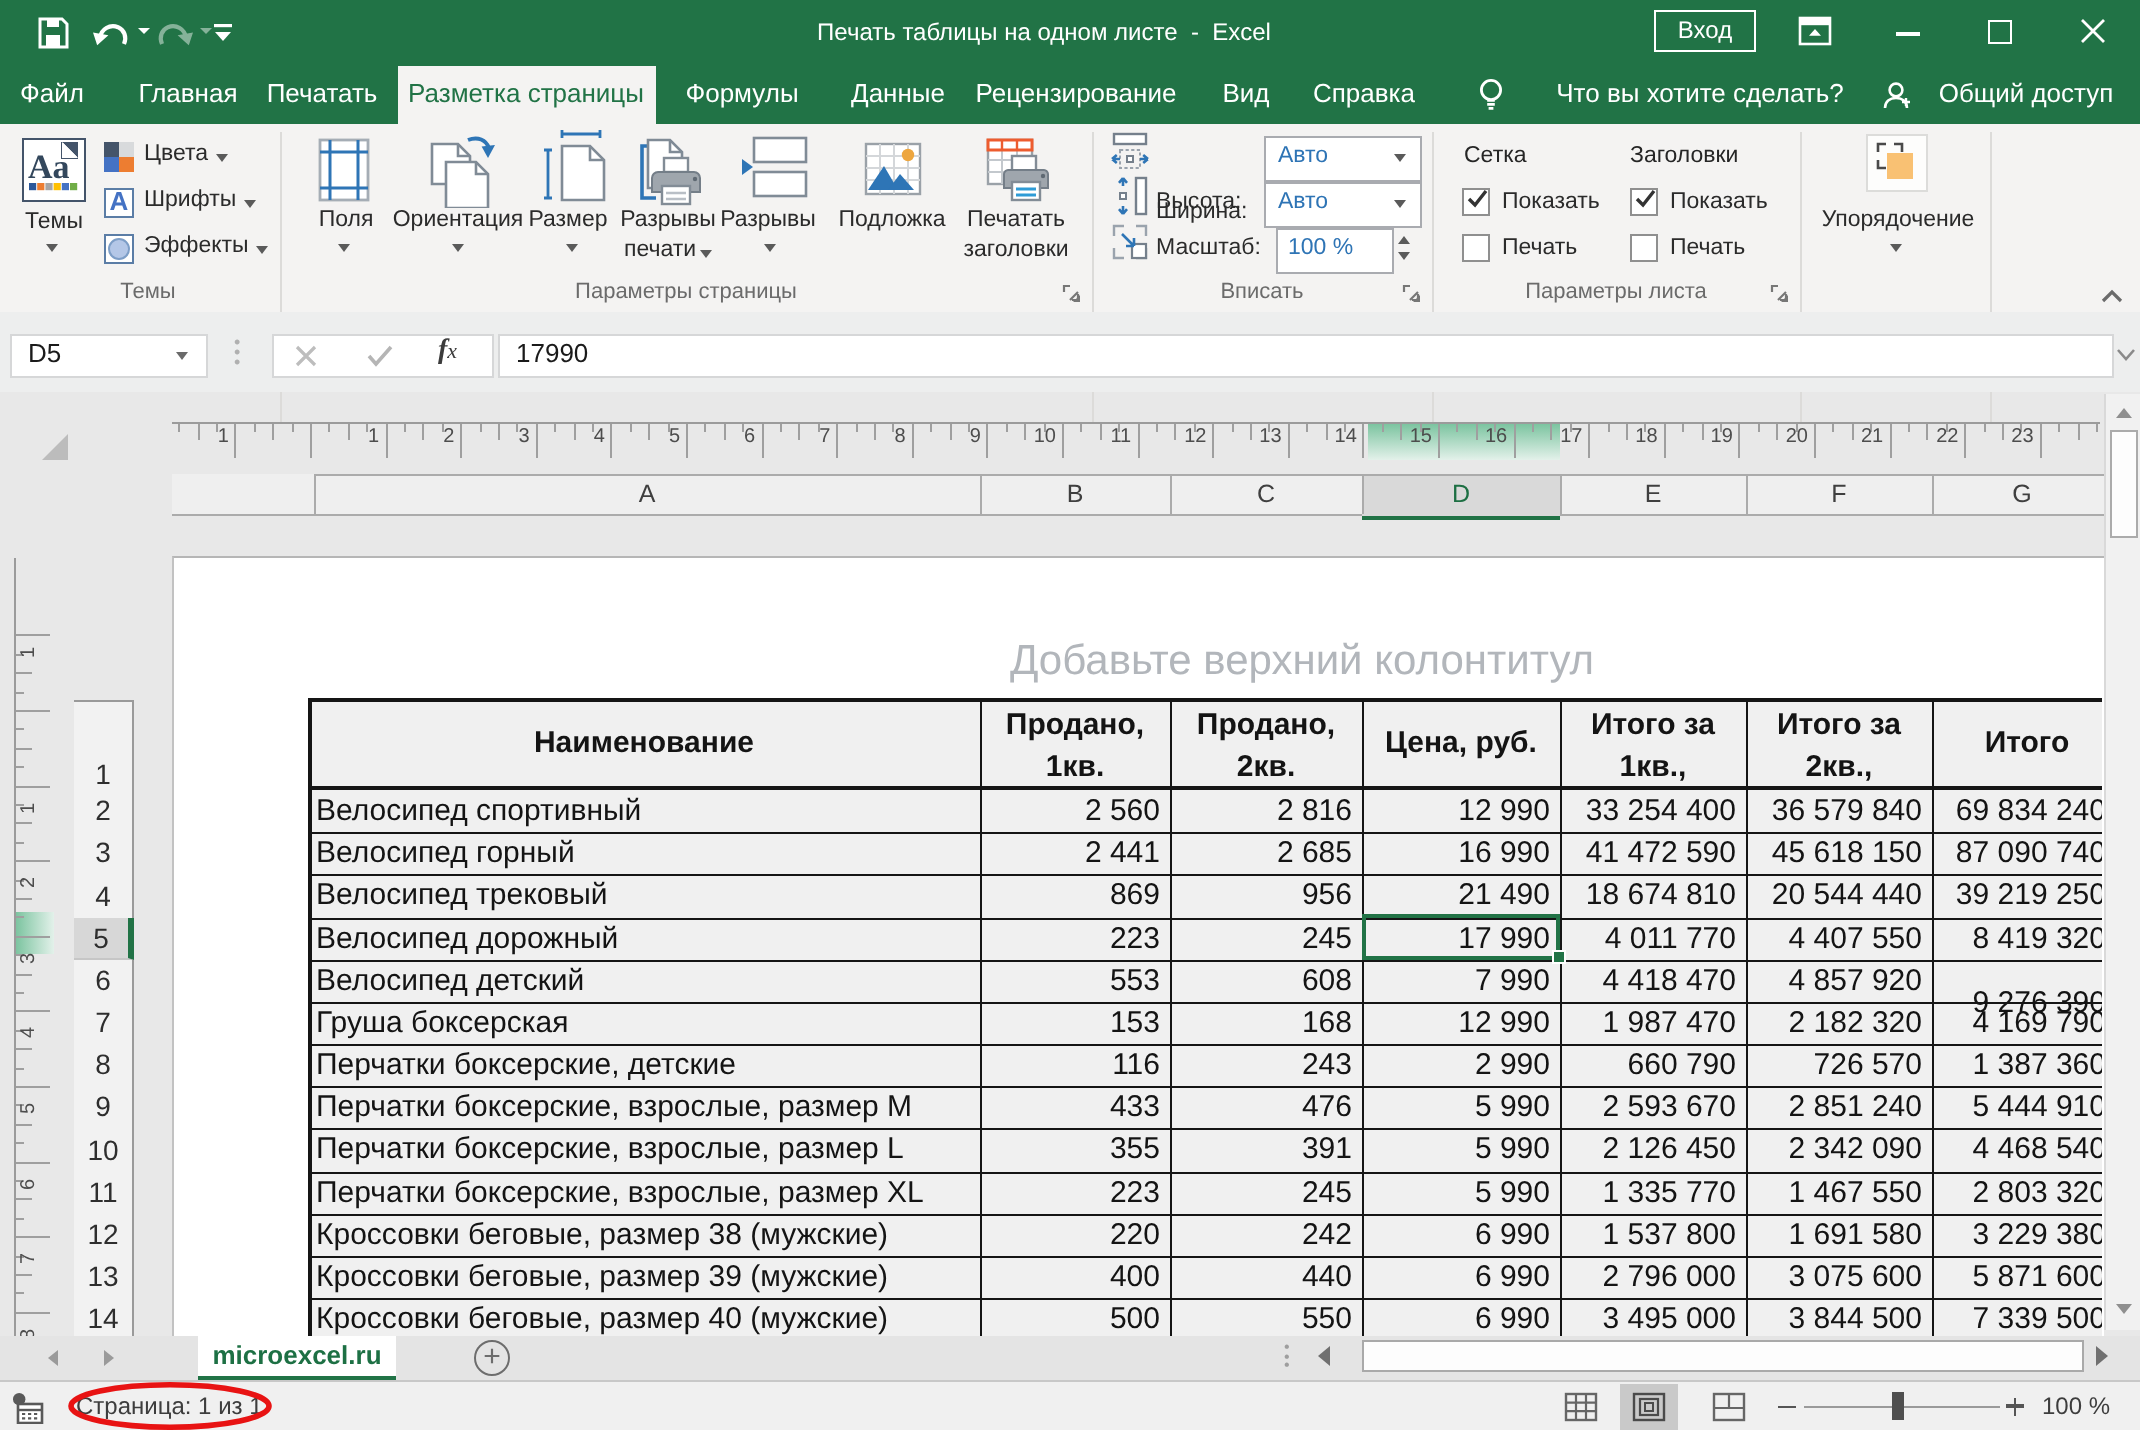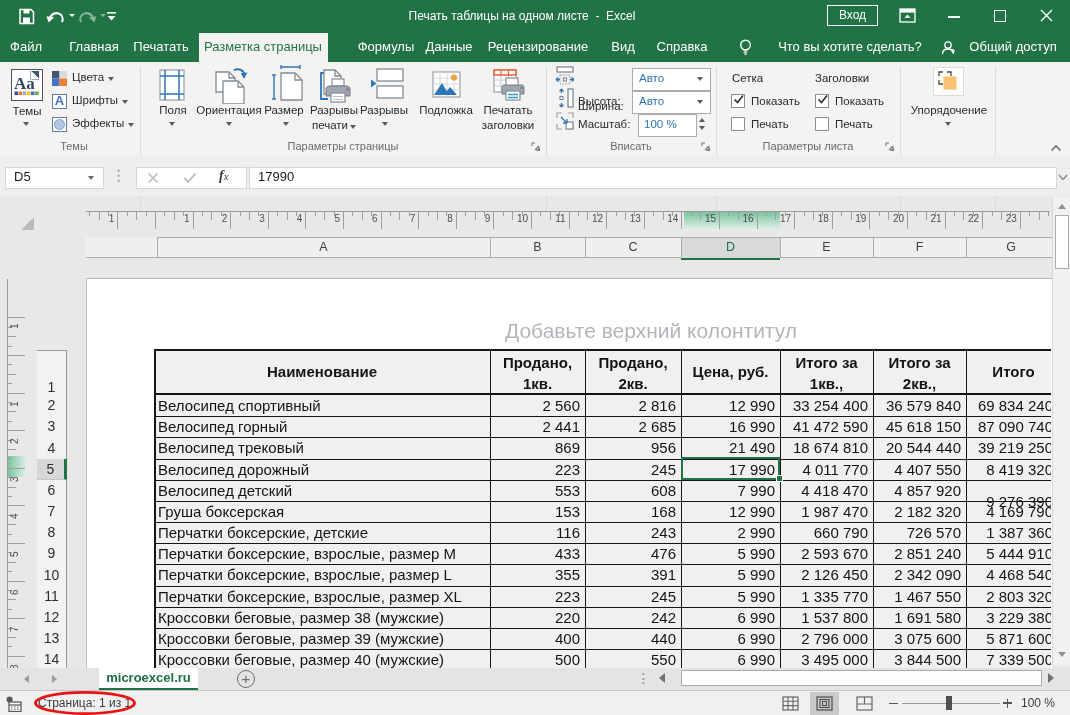--- a/index.html
+++ b/index.html
@@ -71,21 +71,21 @@
   <svg class="ab" style="left:1040px;top:9px" width="13" height="13" viewBox="0 0 13 13">
     <path d="M1 1 L12 12 M12 1 L1 12" stroke="#fff" stroke-width="1.4"></path>
   </svg>
 </div>
 <div id="tabrow" class="ab">
   <span class="tab ctr" style="left:26px;text-align:center;">Файл</span>
   <span class="tab ctr" style="left:94px;">Главная</span>
   <span class="tab ctr" style="left:161px;">Печатать</span>
   <div class="ab" style="left:199px;top:1px;width:129px;height:29px;background:#f4f3f2;"></div>
   <span class="tab ctr" style="left:263px;color:#217346;">Разметка страницы</span>
-  <span class="tab ctr" style="left:386px;">Формулы</span>
+  <span class="tab ctr" style="left:371px;">Формулы</span>
   <span class="tab ctr" style="left:449px;">Данные</span>
   <span class="tab ctr" style="left:538px;">Рецензирование</span>
   <span class="tab ctr" style="left:623px;">Вид</span>
   <span class="tab ctr" style="left:682px;">Справка</span>
   <svg class="ab" style="left:738px;top:7px" width="15" height="18" viewBox="0 0 15 18">
     <circle cx="7.5" cy="6" r="4.8" fill="none" stroke="#fff" stroke-width="1.4"></circle>
     <path d="M5.6 11.2 h3.8 M5.6 13.2 h3.8 M6.3 15.2 h2.4" stroke="#fff" stroke-width="1.3"></path>
   </svg>
   <span class="tab ctr" style="left:850px;">Что вы хотите сделать?</span>
   <svg class="ab" style="left:941px;top:8px" width="16" height="16" viewBox="0 0 16 16">

